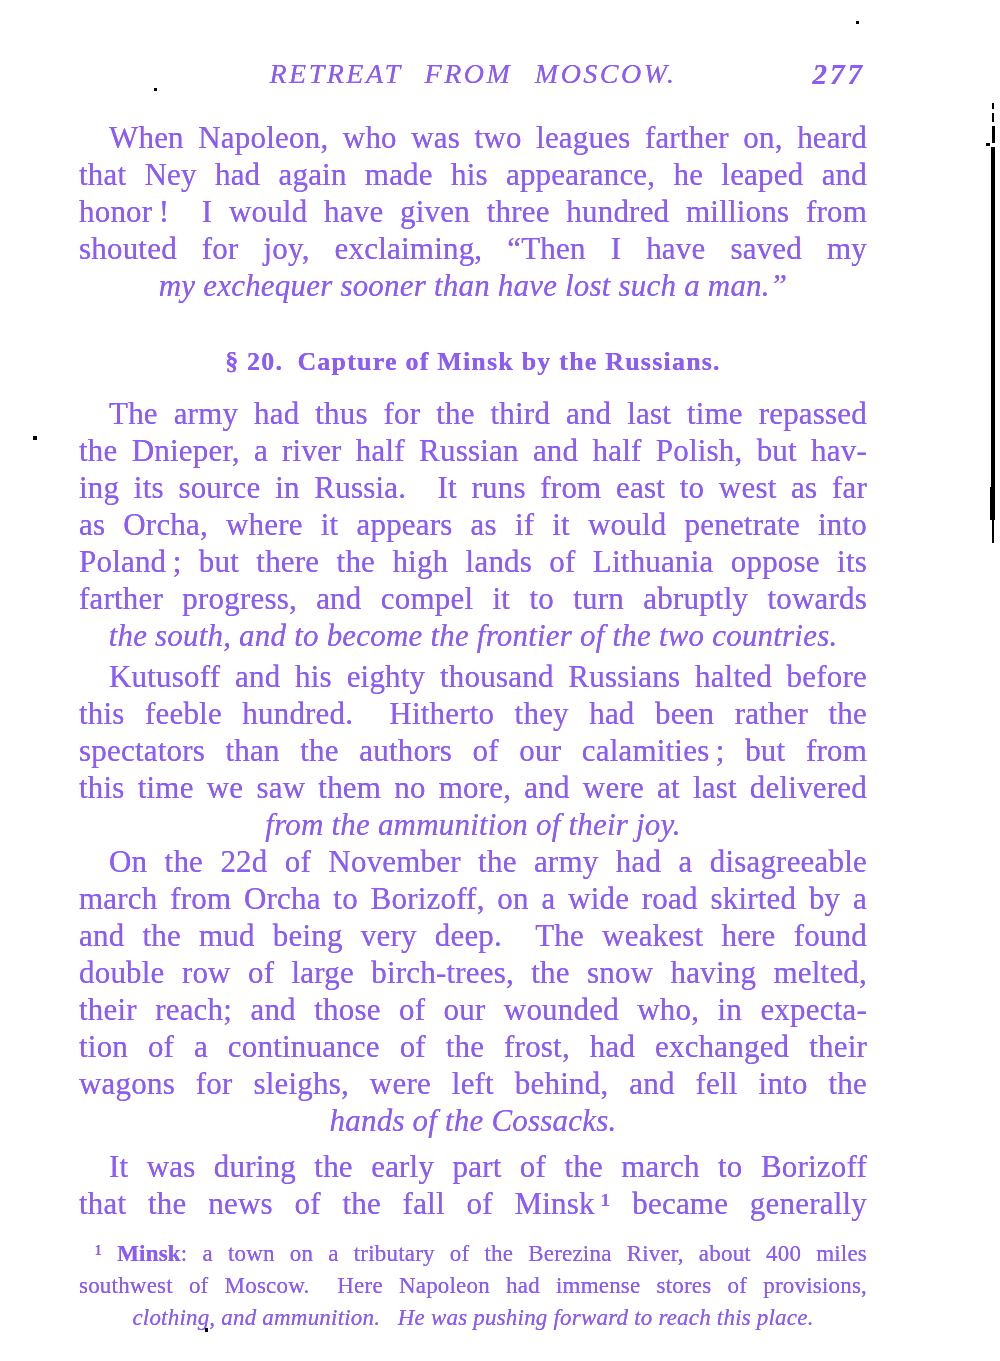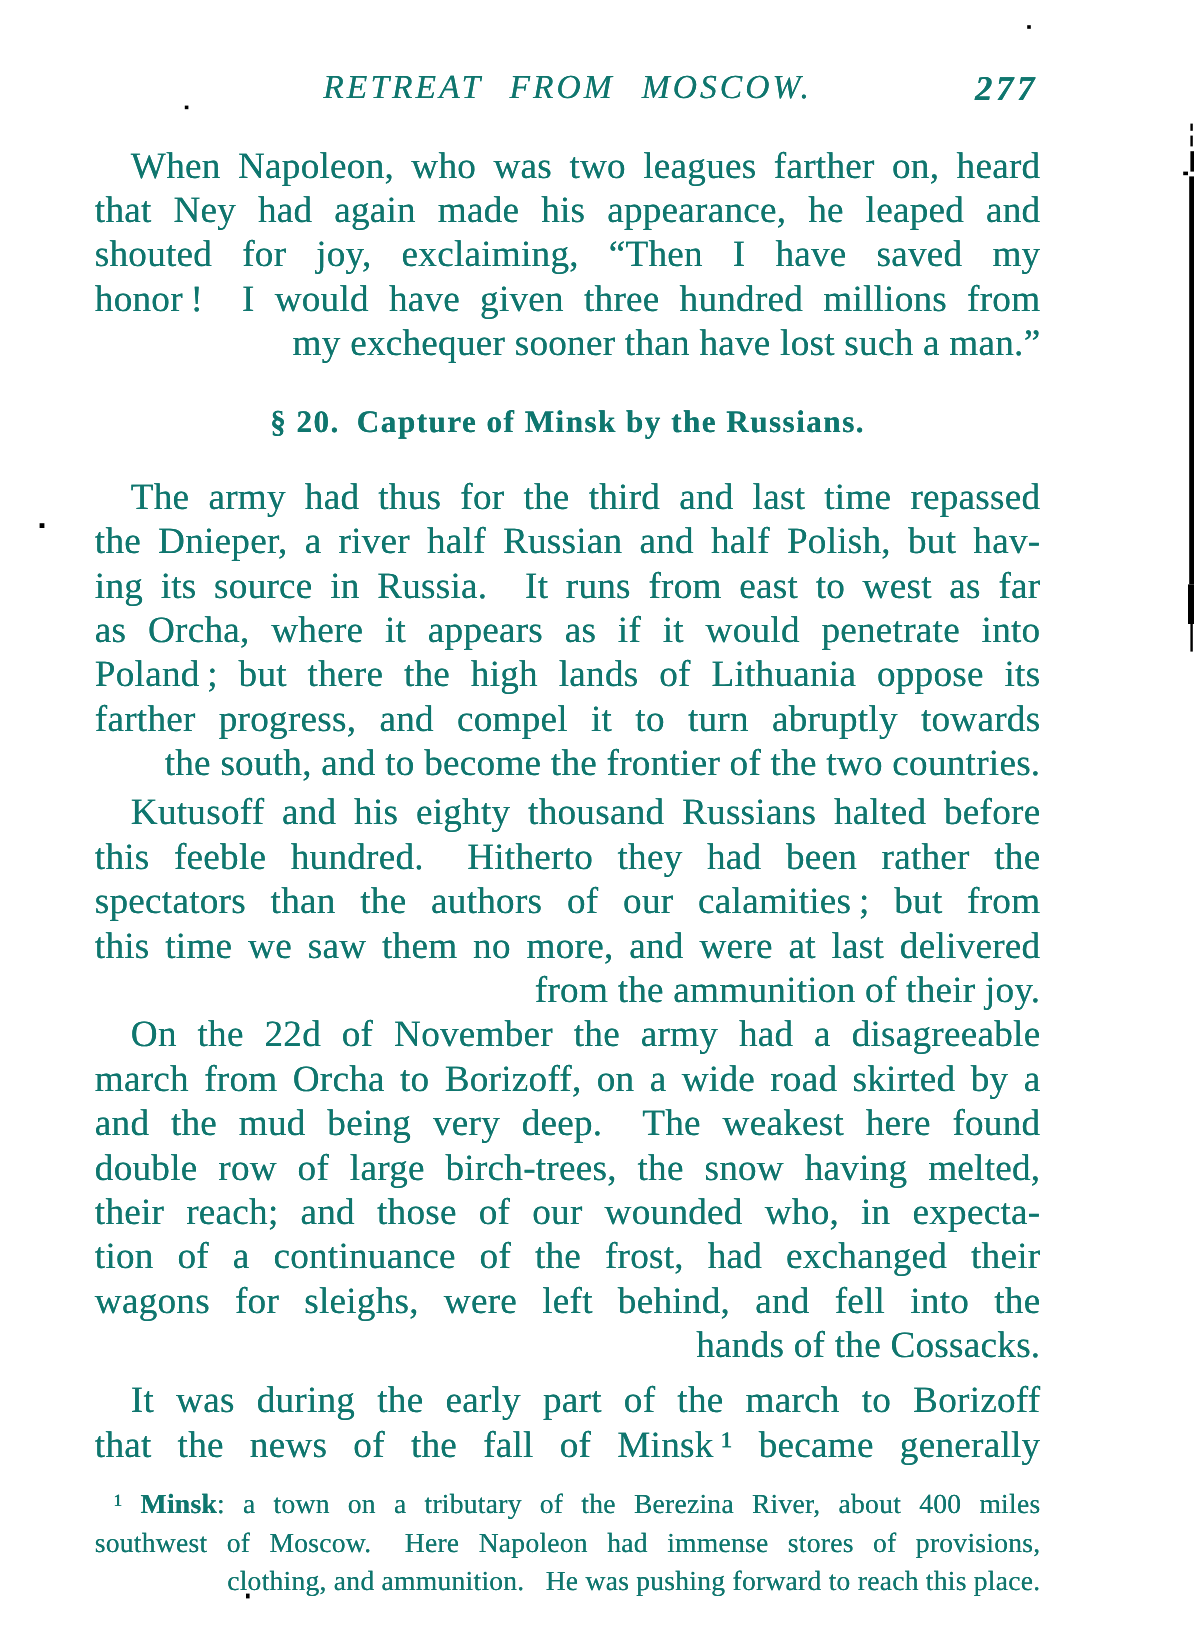--- a/index.html
+++ b/index.html
@@ -1,21 +1,21 @@
 <!DOCTYPE html>
 <html><head>
 <meta charset="utf-8">
 <style>
   html, body { margin: 0; padding: 0; background: #ffffff; }
   .page {
     position: relative;
     width: 1000px;
     height: 1361px;
     background: #ffffff;
-    color: #0f766e;
+    color: #8b5cf6;
     font-family: "Liberation Serif", serif;
     overflow: hidden;
     text-shadow: 0 0 0.45px currentColor; 
   }
   .block {
     position: absolute;
     left: 79px;
     width: 788px;
   }
   
@@ -40,25 +40,25 @@
     font-size: 31px;
     line-height: 37px;
     letter-spacing: 0.2px;
   }
   .p1 { top: 119px; }
   .p2 { top: 395px; }
   .p3 { top: 658px; }
   .p4 { top: 843px; }
   .p5 { top: 1148px; }
   .line { text-align: justify; text-align-last: justify; white-space: normal; }
-  .line.last { text-align: right; text-align-last: auto; }
+  .line.last { text-align: center; text-align-last: auto; font-style: italic; }
   .para .line:first-child { text-indent: 30px; }
   
   .section-heading {
-    top: 336px;
+    top: 346px;
     margin: 0;
     text-align: center;
     font-size: 26px;
     font-weight: 700;
     letter-spacing: 1.2px;
     line-height: 32px;
   }
   
   .footnote {
     top: 1238px;
@@ -81,22 +81,22 @@
 <div class="page">
 
   <div class="block header">
     <div class="running-title">RETREAT FROM MOSCOW.</div>
     <div class="page-number">277</div>
   </div>
 
   <div class="block para p1">
       <div class="line">When Napoleon, who was two leagues farther on, heard</div>
       <div class="line">that Ney had again made his appearance, he leaped and</div>
+      <div class="line">honor !  I would have given three hundred millions from</div>
       <div class="line">shouted for joy, exclaiming, “Then I have saved my</div>
-      <div class="line">honor !  I would have given three hundred millions from</div>
       <div class="line last">my exchequer sooner than have lost such a man.”</div>
     </div>
 
   <h2 class="block section-heading">§ 20. Capture of Minsk by the Russians.</h2>
 
   <div class="block para p2">
       <div class="line">The army had thus for the third and last time repassed</div>
       <div class="line">the Dnieper, a river half Russian and half Polish, but hav-</div>
       <div class="line">ing its source in Russia.  It runs from east to west as far</div>
       <div class="line">as Orcha, where it appears as if it would penetrate into</div>

